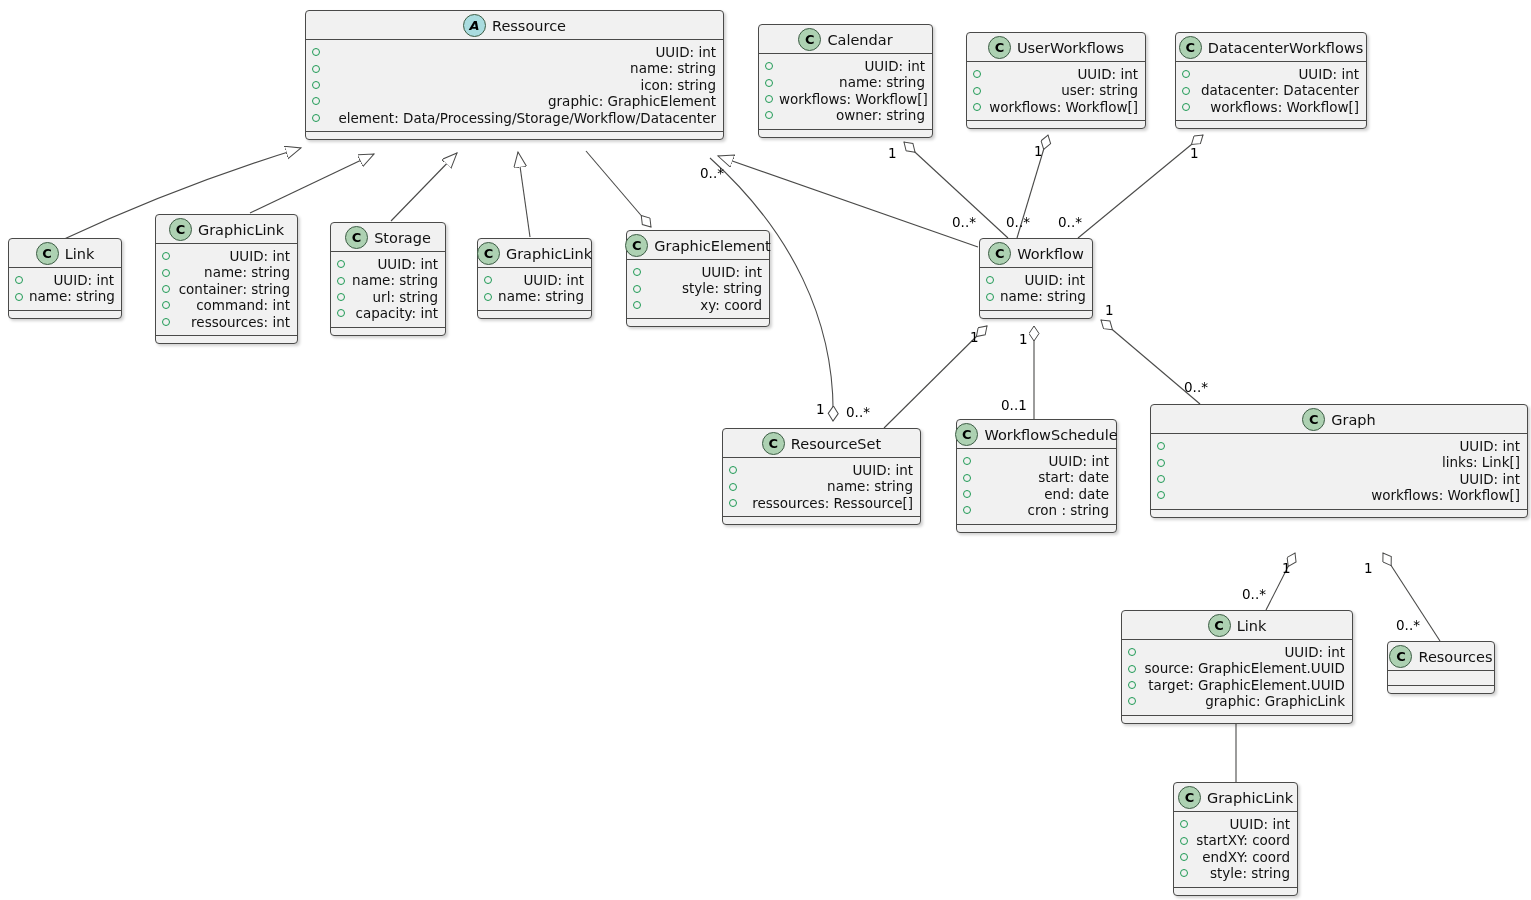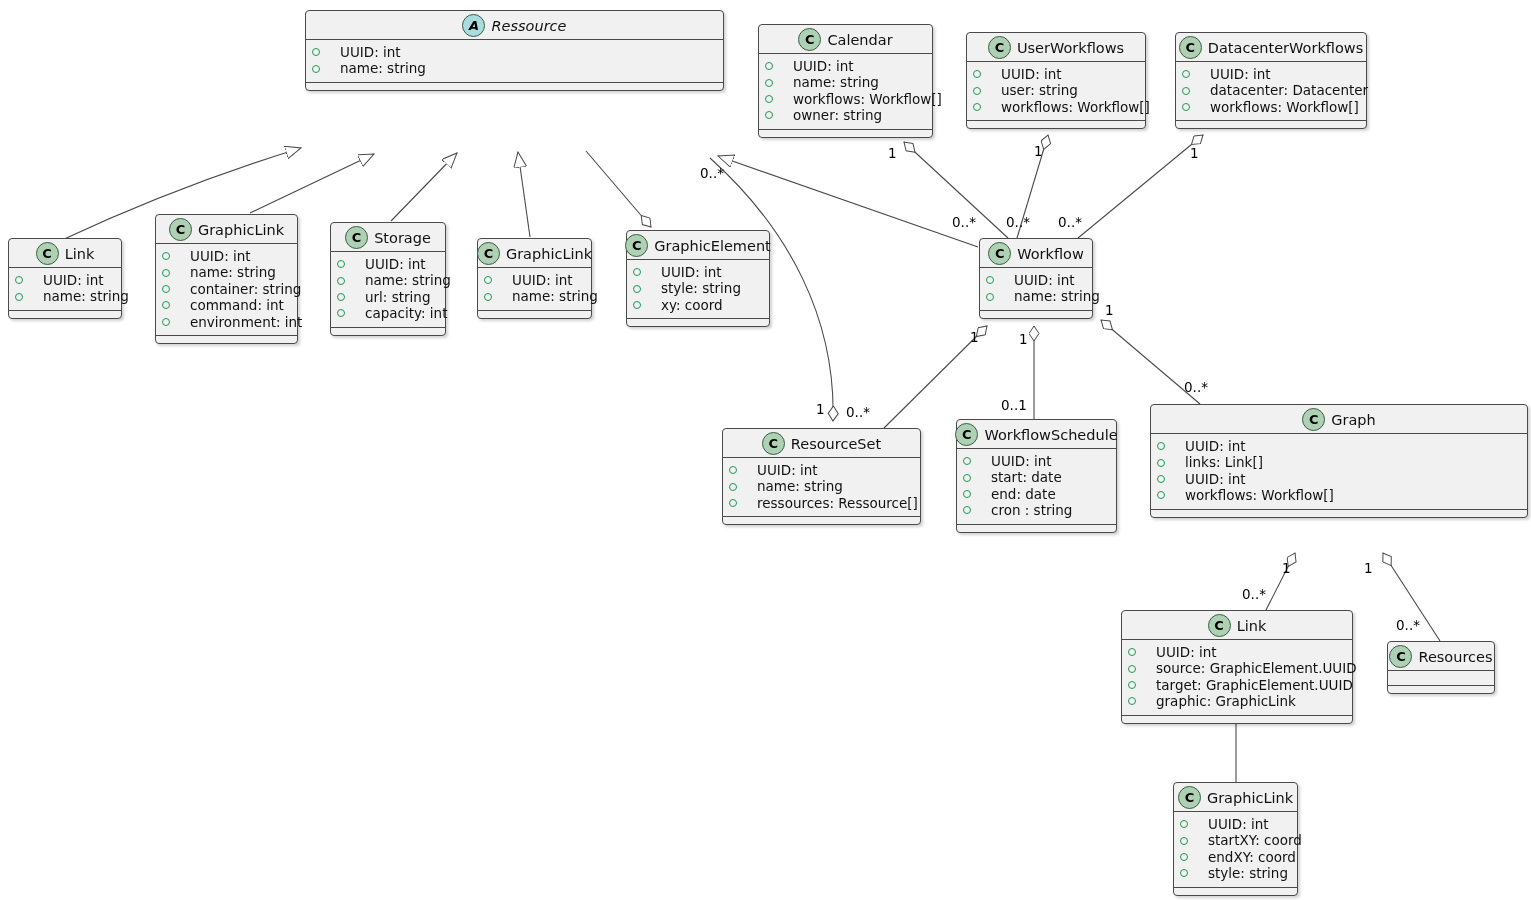--- a/index.html
+++ b/index.html
@@ -8,29 +8,29 @@
 
   #edge-layer { position:absolute; left:0; top:0; width:1531px; height:900px; overflow:visible; }
   #edge-layer path.rel { fill:none; stroke:#4a4a49; stroke-width:1.1; }
   #edge-layer text.mult { font-family:"DejaVu Sans","Liberation Sans",sans-serif; font-size:13.5px; fill:#000; }
 
   .uml-class { position:absolute; background:#F1F1F1; border:1px solid #4a4a49;
                border-radius:4px; box-shadow:2px 2px 3px rgba(0,0,0,0.18); }
   .uml-title { display:flex; align-items:center; justify-content:center; gap:6px;
                padding:3px 7px 2px 7px; border-bottom:1px solid #4a4a49; min-height:23px; }
   .uml-title .cname { font-size:14.5px; white-space:nowrap; }
-  .uml-class.abstract .cname { font-style:italic; }
+  .uml-class.abstract .cname { }
   .circle { width:21px; height:21px; border-radius:50%; border:1px solid #3d5c45;
             display:flex; align-items:center; justify-content:center;
             font-weight:bold; font-size:13px; flex:0 0 auto; color:#000; }
   .circle.letter-C { background:#ADD1B2; }
   .circle.letter-A { background:#A9DCDF; font-style:italic; }
   .uml-attrs { padding:4px 7px 5px 6px; min-height:5px; }
-  .attr-row { display:flex; align-items:center; gap:20px; line-height:16.4px;
-              font-size:13.5px; white-space:nowrap; }
+  .attr-row { display:flex; align-items:center; gap:6px; line-height:16.4px;
+              font-size:13.5px; white-space:nowrap;justify-content:space-between; }
   .ring { width:6px; height:6px; border:1.5px solid #1f9a55; border-radius:50%;
           background:transparent; flex:0 0 auto; }
   .uml-footer { border-top:1px solid #4a4a49; height:7px; }
 </style>
 </head>
 <body>
 
 <div id="diagram">
   <svg id="edge-layer" viewBox="0 0 1531 900" xmlns="http://www.w3.org/2000/svg">
     <defs>
@@ -86,20 +86,32 @@
         </div>
         <div class="uml-attrs">
           <div class="attr-row">
             <span class="ring"></span>
             <span>UUID: int</span>
           </div>
           <div class="attr-row">
             <span class="ring"></span>
             <span>name: string</span>
           </div>
+          <div class="attr-row">
+            <span class="ring"></span>
+            <span>icon: string</span>
+          </div>
+          <div class="attr-row">
+            <span class="ring"></span>
+            <span>graphic: GraphicElement</span>
+          </div>
+          <div class="attr-row">
+            <span class="ring"></span>
+            <span>element: Data/Processing/Storage/Workflow/Datacenter</span>
+          </div>
         </div>
         <div class="uml-footer"></div>
       </div>
       <div class="uml-class" style="left: 758px; top: 24px; width: 173px;">
         <div class="uml-title">
           <div class="circle letter-C">C</div>
           <span class="cname">Calendar</span>
         </div>
         <div class="uml-attrs">
           <div class="attr-row">
@@ -197,21 +209,21 @@
           <div class="attr-row">
             <span class="ring"></span>
             <span>container: string</span>
           </div>
           <div class="attr-row">
             <span class="ring"></span>
             <span>command: int</span>
           </div>
           <div class="attr-row">
             <span class="ring"></span>
-            <span>environment: int</span>
+            <span>ressources: int</span>
           </div>
         </div>
         <div class="uml-footer"></div>
       </div>
       <div class="uml-class" style="left: 330px; top: 222px; width: 114px;">
         <div class="uml-title">
           <div class="circle letter-C">C</div>
           <span class="cname">Storage</span>
         </div>
         <div class="uml-attrs">

